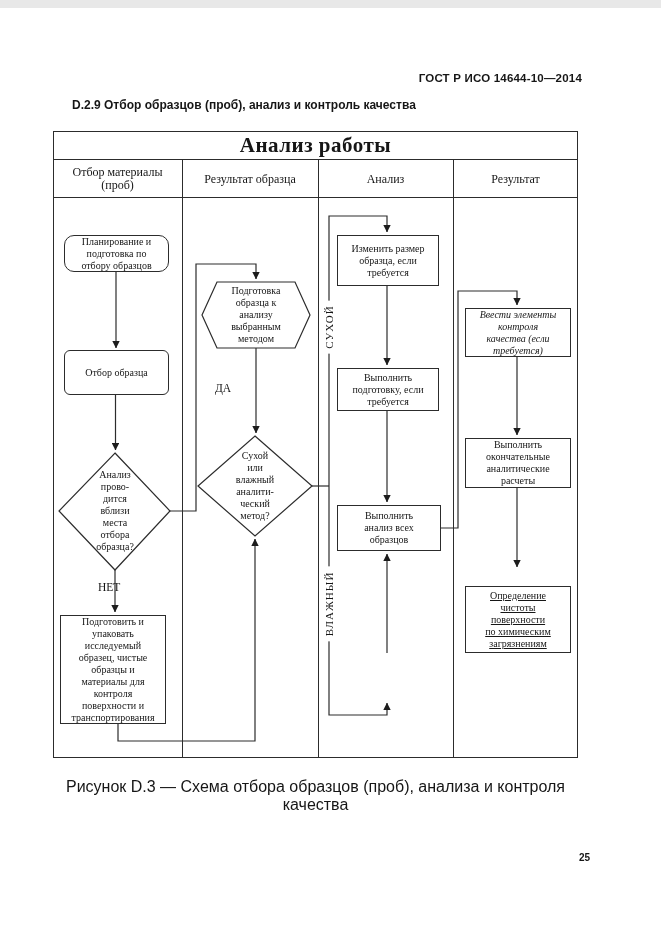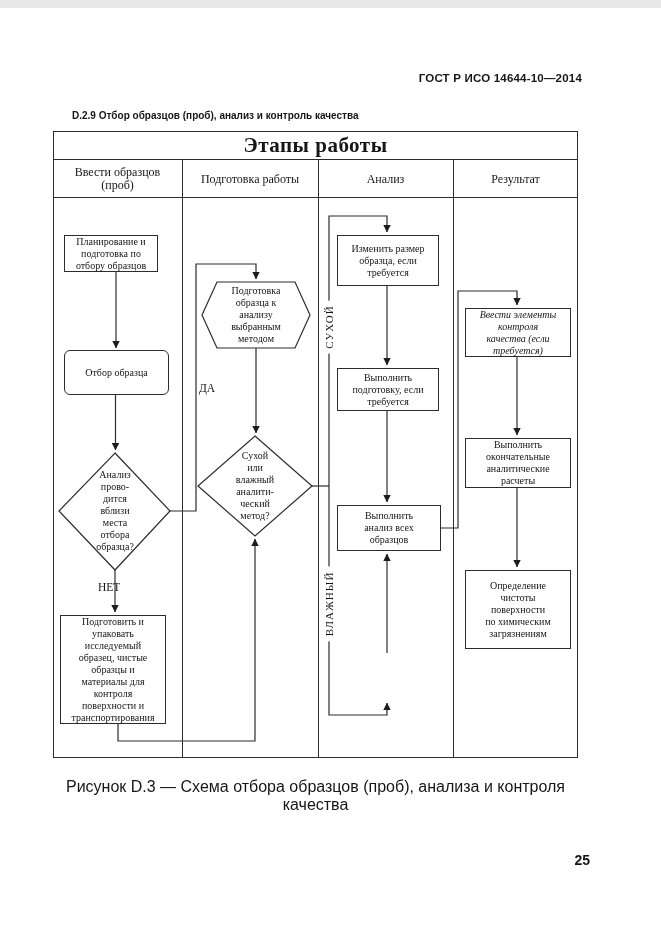--- a/index.html
+++ b/index.html
@@ -6,23 +6,23 @@
   .sheet{
     position:relative;width:661px;height:935px;background:#ffffff;
     font-family:"Liberation Serif","DejaVu Serif",serif;color:#161616;
     overflow:hidden;margin:8px auto;
   }
   .sans{font-family:"Liberation Sans","DejaVu Sans",sans-serif;}
   .abs{position:absolute;}
 
   
   .doc-ref{left:380px;top:64px;width:202px;text-align:right;font-weight:bold;font-size:11.5px;letter-spacing:.2px;}
-  .sec-head{left:72px;top:102px;width:420px;font-weight:bold;font-size:10px;}
+  .sec-head{left:72px;top:90px;width:420px;font-weight:bold;font-size:12px;}
   .caption{left:40px;top:770px;width:551px;text-align:center;font-size:16px;}
-  .pageno{left:560px;top:844px;width:30px;text-align:right;font-weight:bold;font-size:14px;}
+  .pageno{left:560px;top:844px;width:30px;text-align:right;font-weight:bold;font-size:10px;}
 
   
   .frame{left:53px;top:123px;width:525px;height:627px;border:1.6px solid #2c2c2c;box-sizing:border-box;}
   .title-row{left:53px;top:123px;width:525px;height:29px;border-bottom:1.4px solid #2c2c2c;box-sizing:border-box;
     display:flex;align-items:center;justify-content:center;font-weight:bold;font-size:21px;letter-spacing:.5px;}
   .head-row{left:53px;top:152px;width:525px;height:38px;border-bottom:1.2px solid #2c2c2c;box-sizing:border-box;}
   .hcell{position:absolute;top:0;height:38px;display:flex;align-items:center;justify-content:center;
     text-align:center;font-size:12px;line-height:13px;white-space:pre-line;box-sizing:border-box;}
   .vline{position:absolute;width:1.2px;background:#2c2c2c;}
 
@@ -43,25 +43,25 @@
 <body>
 
 <div class="sheet">
 
   <div class="abs sans doc-ref">ГОСТ Р ИСО 14644-10—2014</div>
   <div class="abs sans sec-head">D.2.9 Отбор образцов (проб), анализ и контроль качества</div>
   <div class="abs sans caption">Рисунок D.3 — Схема отбора образцов (проб), анализа и контроля качества</div>
   <div class="abs sans pageno">25</div>
 
   <div class="abs frame"></div>
-  <div class="abs title-row">Этапы работы</div>
+  <div class="abs title-row">Анализ работы</div>
   <div class="abs head-row">
-    <div class="hcell" style="left:0;width:129px;">Ввести образцов
+    <div class="hcell" style="left:0;width:129px;">Отбор материалы
 (проб)</div>
-    <div class="hcell" style="left:129px;width:136px;">Подготовка работы</div>
+    <div class="hcell" style="left:129px;width:136px;">Результат образца</div>
     <div class="hcell" style="left:265px;width:135px;">Анализ</div>
     <div class="hcell" style="left:400px;width:125px;">Результат</div>
   </div>
 
   <div class="vline" style="left:181.5px;top:152px;height:598px;"></div>
   <div class="vline" style="left:317.5px;top:152px;height:598px;"></div>
   <div class="vline" style="left:452.5px;top:152px;height:598px;"></div>
 
   <svg class="connectors" width="661" height="935">
     <defs>
@@ -84,21 +84,21 @@
       <path d="M387,645 V546" marker-end="url(#arr)"></path>
       <path d="M438,520 H458 V283 H517 V297" marker-end="url(#arr)"></path>
       <path d="M517,349 V427" marker-end="url(#arr)"></path>
       <path d="M517,480 V559" marker-end="url(#arr)"></path>
       <polygon points="115,445 170,503 115,562 59,503"></polygon>
       <polygon points="255,428 312,478 255,528 198,478"></polygon>
       <polygon points="217,274 295,274 310,307 295,340 217,340 202,307"></polygon>
     </g>
   </svg>
 
-  <div class="abs node box" style="left:64px;top:227px;width:94px;height:37px;">Планирование и
+  <div class="abs node box" style="left:64px;top:227px;width:105px;height:37px;border-radius:10px;">Планирование и
 подготовка по
 отбору образцов</div>
   <div class="abs node box" style="left:64px;top:342px;width:105px;height:45px;border-radius:6px;">Отбор образца</div>
   <div class="abs node freetext" style="left:75px;top:461px;width:80px;height:84px;">Анализ
 прово-
 дится
 вблизи
 места
 отбора
 образца?</div>
@@ -135,24 +135,24 @@
 образцов</div>
 
   <div class="abs node box" style="left:465px;top:300px;width:106px;height:49px;font-style:italic;">Ввести элементы
 контроля
 качества (если
 требуется)</div>
   <div class="abs node box" style="left:465px;top:430px;width:106px;height:50px;">Выполнить
 окончательные
 аналитические
 расчеты</div>
-  <div class="abs node box" style="left:465px;top:562px;width:106px;height:79px;">Определение
+  <div class="abs node box" style="left:465px;top:578px;width:106px;height:67px;text-decoration:underline;">Определение
 чистоты
 поверхности
 по химическим
 загрязнениям</div>
 
-  <div class="abs lbl" style="left:199px;top:374px;">ДА</div>
+  <div class="abs lbl" style="left:215px;top:374px;">ДА</div>
   <div class="abs lbl" style="left:98px;top:573px;">НЕТ</div>
   <div class="abs rot" style="left:329px;top:319px;">СУХОЙ</div>
   <div class="abs rot" style="left:329px;top:596px;">ВЛАЖНЫЙ</div>
 
 </div>
 
 </body></html>

